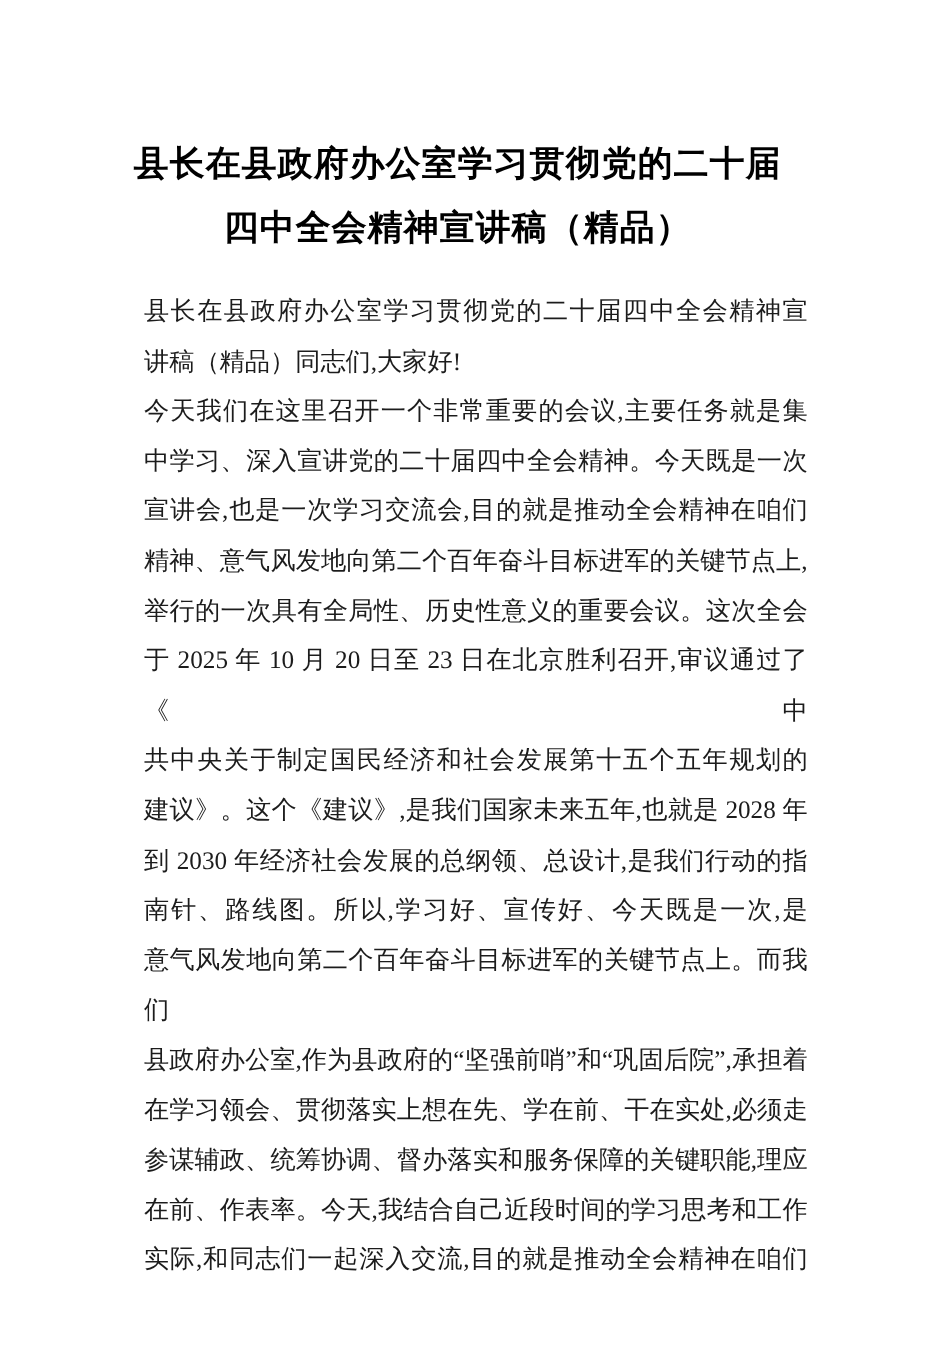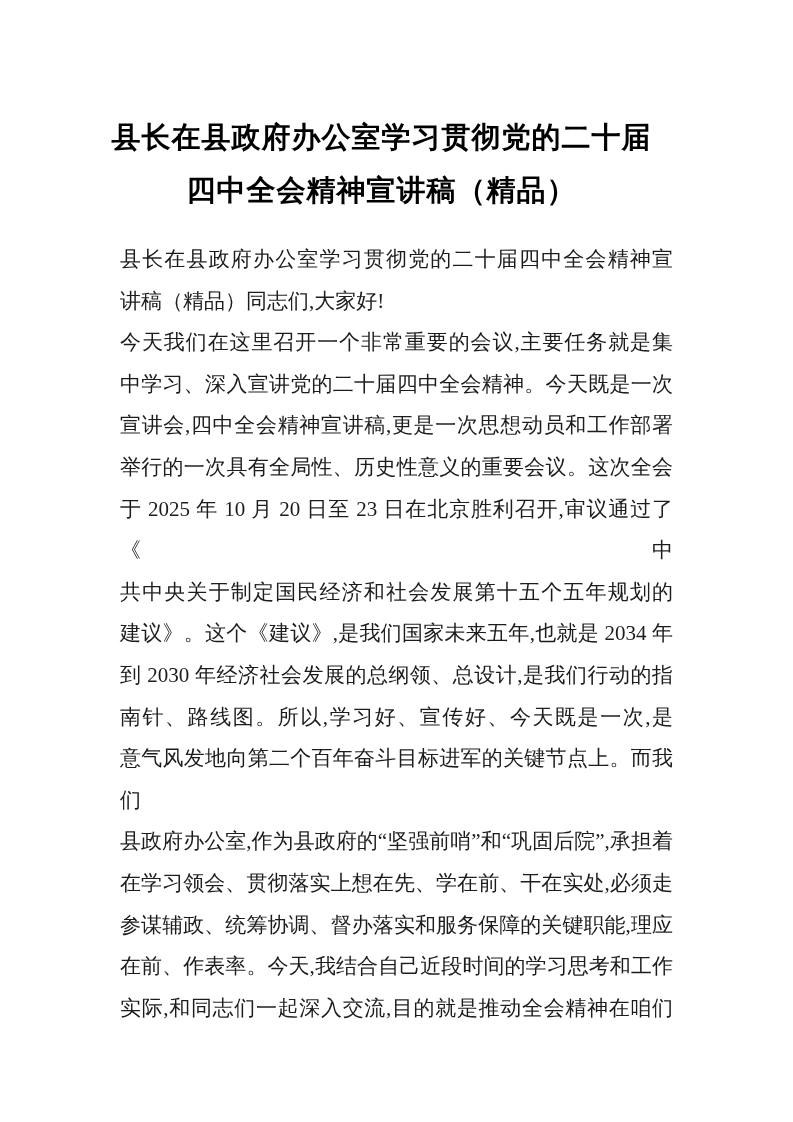--- a/index.html
+++ b/index.html
@@ -50,25 +50,26 @@
   <div class="doc-title">
     <div class="title-line">县长在县政府办公室学习贯彻党的二十届</div>
     <div class="title-line">四中全会精神宣讲稿（精品）</div>
   </div>
   <div class="doc-body">
 
   <div class="body-line">县长在县政府办公室学习贯彻党的二十届四中全会精神宣</div>
       <div class="body-line flush-left">讲稿（精品）同志们,大家好!</div>
       <div class="body-line">今天我们在这里召开一个非常重要的会议,主要任务就是集</div>
       <div class="body-line">中学习、深入宣讲党的二十届四中全会精神。今天既是一次</div>
-      <div class="body-line">宣讲会,四中全会精神宣讲稿,更是一次思想动员和工作部署</div>
+      <div class="body-line">宣讲会,也是一次学习交流会,目的就是推动全会精神在咱们</div>
+      <div class="body-line">精神、意气风发地向第二个百年奋斗目标进军的关键节点上,</div>
       <div class="body-line">举行的一次具有全局性、历史性意义的重要会议。这次全会</div>
       <div class="body-line">于 2025 年 10 月 20 日至 23 日在北京胜利召开,审议通过了《中</div>
       <div class="body-line">共中央关于制定国民经济和社会发展第十五个五年规划的</div>
-      <div class="body-line">建议》。这个《建议》,是我们国家未来五年,也就是 2034 年</div>
+      <div class="body-line">建议》。这个《建议》,是我们国家未来五年,也就是 2028 年</div>
       <div class="body-line">到 2030 年经济社会发展的总纲领、总设计,是我们行动的指</div>
       <div class="body-line">南针、路线图。所以,学习好、宣传好、今天既是一次,是</div>
       <div class="body-line">意气风发地向第二个百年奋斗目标进军的关键节点上。而我们</div>
       <div class="body-line">县政府办公室,作为县政府的“坚强前哨”和“巩固后院”,承担着</div>
       <div class="body-line">在学习领会、贯彻落实上想在先、学在前、干在实处,必须走</div>
       <div class="body-line">参谋辅政、统筹协调、督办落实和服务保障的关键职能,理应</div>
       <div class="body-line">在前、作表率。今天,我结合自己近段时间的学习思考和工作</div>
       <div class="body-line">实际,和同志们一起深入交流,目的就是推动全会精神在咱们</div>
     </div>
 </div>

